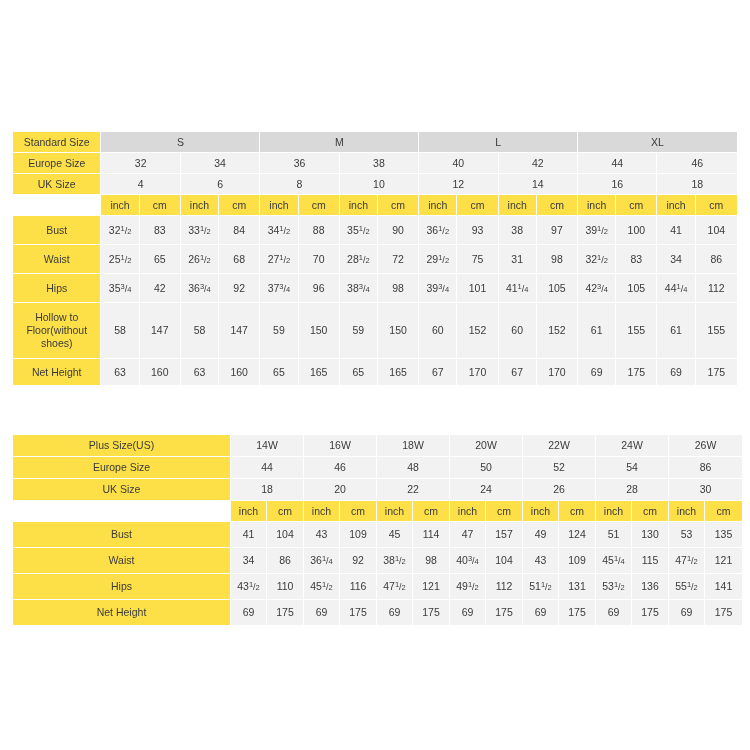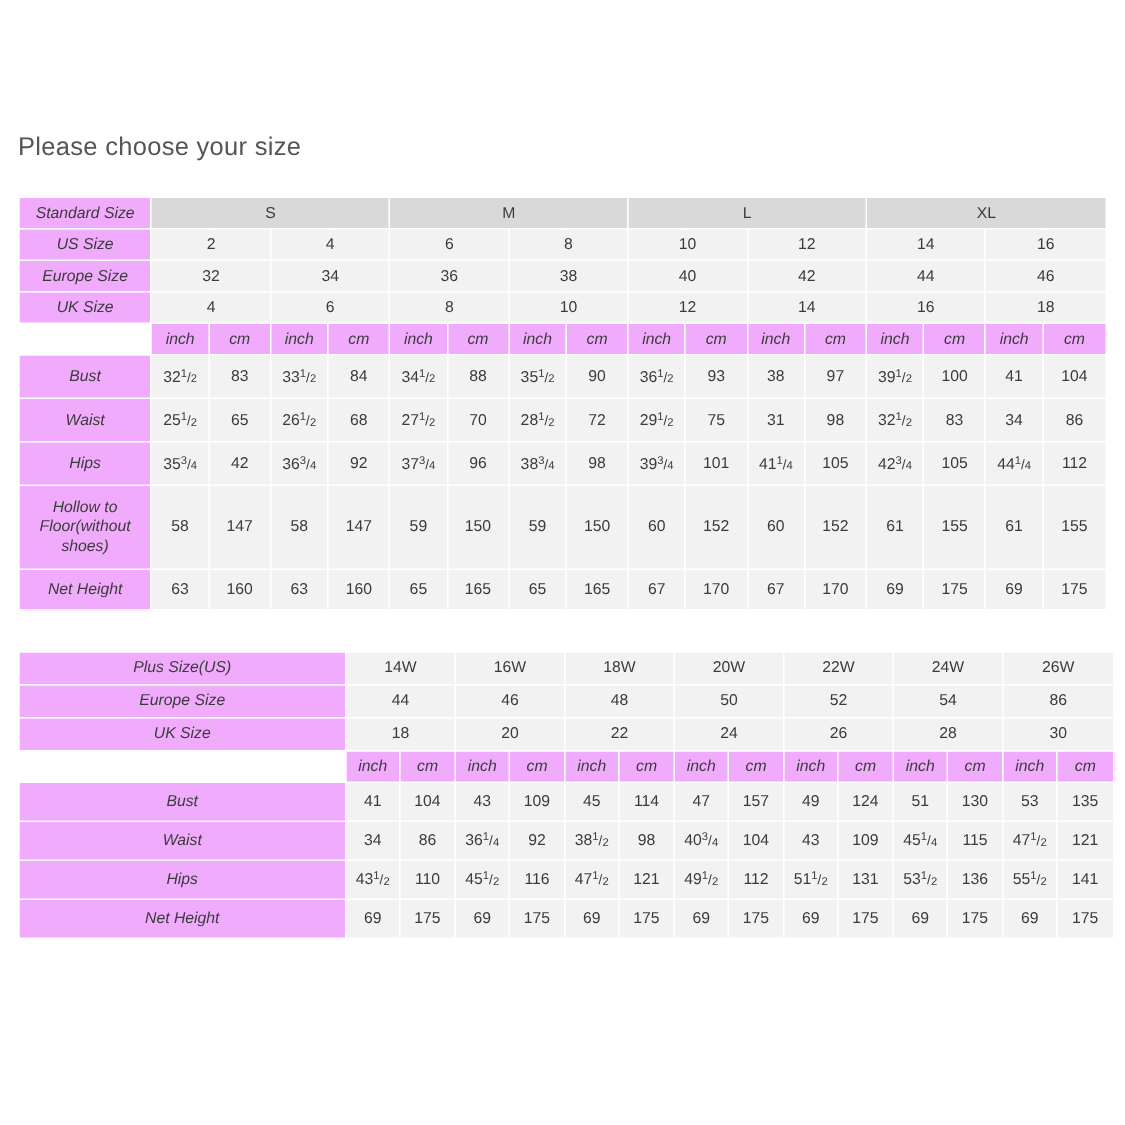--- a/index.html
+++ b/index.html
@@ -38,22 +38,21 @@
     border: 1px solid #ffffff;
     text-align: center;
     vertical-align: middle;
     padding: 0;
     line-height: 1.15;
   }
   .hdr {
     background: #d9d9d9;
   }
   .lbl {
-    background: #f0abfc;
-    font-style: italic;
+    background: #fde047;
   }
   .val {
     background: #f2f2f2;
   }
   .blank {
     background: #ffffff;
     border: 1px solid #ffffff;
   }
   #table1 {
     position: absolute;
@@ -83,21 +82,20 @@
   }
   .wrap2 {
     line-height: 1.25;
   }
 </style>
 </head>
 <body>
 
 <div class="page">
 
-  <div class="title">Please choose your size</div>
 
   <table class="size-table" id="table1">
     <colgroup>
       <col style="width:88px">
       <col style="width:38px">
         <col style="width:41px">
       <col style="width:38px">
         <col style="width:41px">
       <col style="width:38px">
         <col style="width:41px">
@@ -112,31 +110,20 @@
       <col style="width:38px">
         <col style="width:42px">
     </colgroup>
     <tbody id="t1-body">
         <tr>
           <td class="lbl" style="height:20px">Standard Size</td>
           <td class="hdr" colspan="4">S</td>
           <td class="hdr" colspan="4">M</td>
           <td class="hdr" colspan="4">L</td>
           <td class="hdr" colspan="4">XL</td>
-        </tr>
-        <tr>
-          <td class="lbl" style="height:20px">US Size</td>
-          <td class="val" colspan="2">2</td>
-          <td class="val" colspan="2">4</td>
-          <td class="val" colspan="2">6</td>
-          <td class="val" colspan="2">8</td>
-          <td class="val" colspan="2">10</td>
-          <td class="val" colspan="2">12</td>
-          <td class="val" colspan="2">14</td>
-          <td class="val" colspan="2">16</td>
         </tr>
         <tr>
           <td class="lbl" style="height:20px">Europe Size</td>
           <td class="val" colspan="2">32</td>
           <td class="val" colspan="2">34</td>
           <td class="val" colspan="2">36</td>
           <td class="val" colspan="2">38</td>
           <td class="val" colspan="2">40</td>
           <td class="val" colspan="2">42</td>
           <td class="val" colspan="2">44</td>

